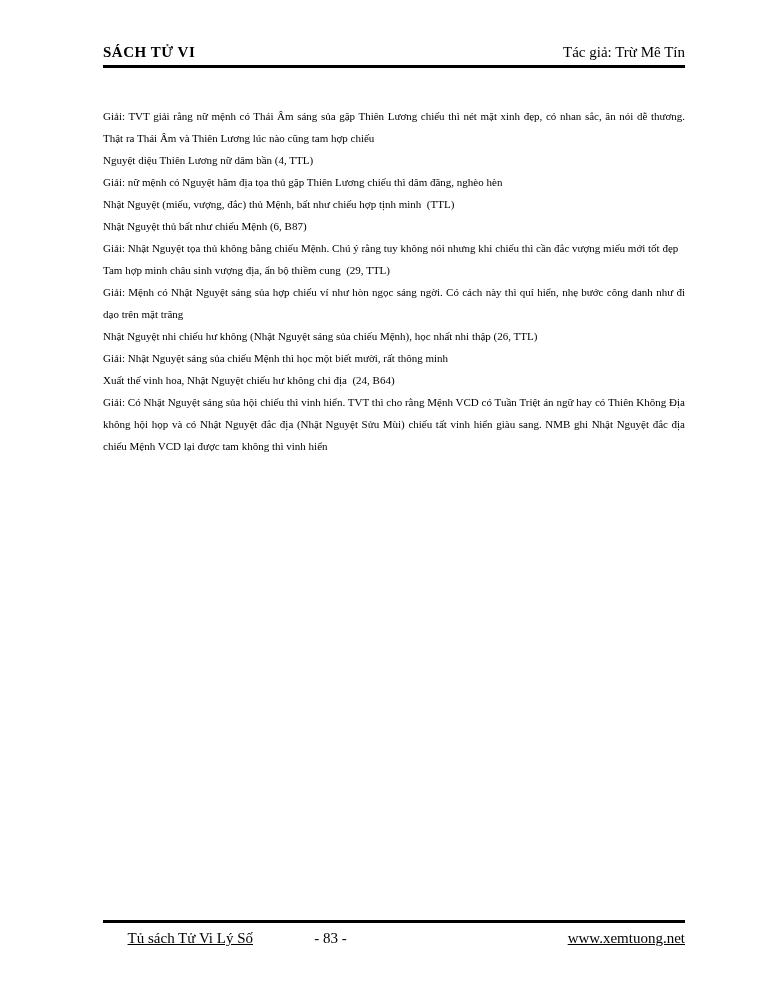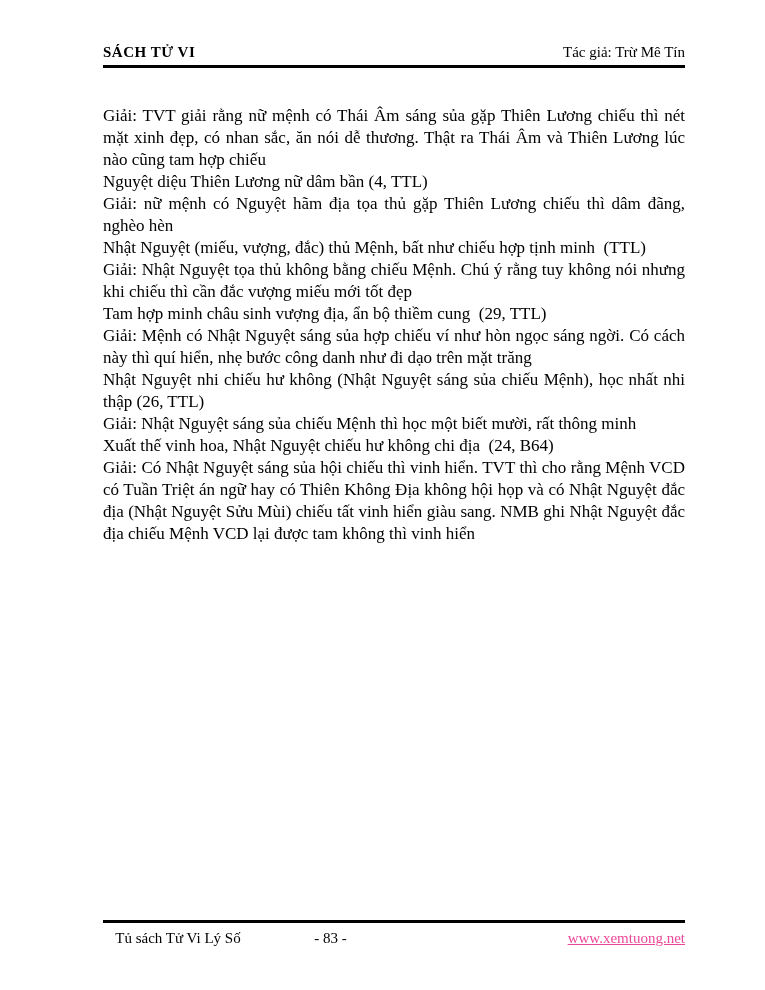--- a/index.html
+++ b/index.html
@@ -36,21 +36,21 @@
   .h-right { font-weight: normal; }
   
   .content {
     position: absolute;
     left: 103px;
     right: 80px;
     top: 105px;
   }
   .content p, .content h2 {
     margin: 0;
-    font-size: 17px;
+    font-size: 11px;
     font-weight: normal;
   }
   .para  { text-align: justify; }
   .verse { text-align: justify; margin-bottom: 5px; }
   .heading {
     text-decoration: underline;
     text-underline-offset: 3px;
     margin-bottom: 7px;
   }
   .mt-blank { margin-top: 21px; }   
@@ -62,44 +62,45 @@
     left: 103px;
     right: 80px;
     top: 920px;
     border-top: 3px solid #000000;
     padding-top: 6px;
     display: flex;
     align-items: baseline;
     font-size: 15px;
     line-height: 19px;
   }
-  .f-left   { width: 150px; text-align: center; white-space: nowrap; }
+  .f-left   { width: 150px; text-align: right; white-space: nowrap; text-decoration: underline; }
   .f-center { width: 155px; text-align: center; white-space: nowrap; }
   .f-right  { flex: 1; text-align: right; white-space: nowrap; }
   .f-right a {
-    color: #ec4899;
+    color: #000000;
     text-decoration: underline;
     cursor: pointer;
   }
 </style>
 </head>
 <body>
 
 <div class="page">
 
   <header class="page-header">
     <span class="h-left">SÁCH TỬ VI</span>
     <span class="h-right">Tác giả: Trừ Mê Tín</span>
   </header>
 
   <main class="content">
     <p class="para">Giải: TVT giải rằng nữ mệnh có Thái Âm sáng sủa gặp Thiên Lương chiếu thì nét mặt xinh đẹp, có nhan sắc, ăn nói dễ thương. Thật ra Thái Âm và Thiên Lương lúc nào cũng tam hợp chiếu</p>
     <p class="verse">Nguyệt diệu Thiên Lương nữ dâm bần (4, TTL)</p>
     <p class="para">Giải: nữ mệnh có Nguyệt hãm địa tọa thủ gặp Thiên Lương chiếu thì dâm đãng, nghèo hèn</p>
     <p class="verse">Nhật Nguyệt (miếu, vượng, đắc) thủ Mệnh, bất như chiếu hợp tịnh minh&nbsp; (TTL)</p>
+    <p class="verse mt-sect">Nhật Nguyệt thủ bất như chiếu Mệnh (6, B87)</p>
     <p class="para">Giải: Nhật Nguyệt tọa thủ không bằng chiếu Mệnh. Chú ý rằng tuy không nói nhưng khi chiếu thì cần đắc vượng miếu mới tốt đẹp</p>
     <p class="verse mt-sect">Tam hợp minh châu sinh vượng địa, ẩn bộ thiềm cung&nbsp; (29, TTL)</p>
     <p class="para">Giải: Mệnh có Nhật Nguyệt sáng sủa hợp chiếu ví như hòn ngọc sáng ngời. Có cách này thì quí hiển, nhẹ bước công danh như đi dạo trên mặt trăng</p>
     <p class="verse mt-sect">Nhật Nguyệt nhi chiếu hư không (Nhật Nguyệt sáng sủa chiếu Mệnh), học nhất nhi thập (26, TTL)</p>
     <p class="para">Giải: Nhật Nguyệt sáng sủa chiếu Mệnh thì học một biết mười, rất thông minh</p>
     <p class="verse mt-sect">Xuất thế vinh hoa, Nhật Nguyệt chiếu hư không chi địa&nbsp; (24, B64)</p>
     <p class="para">Giải: Có Nhật Nguyệt sáng sủa hội chiếu thì vinh hiển. TVT thì cho rằng Mệnh VCD có Tuần Triệt án ngữ hay có Thiên Không Địa không hội họp và có Nhật Nguyệt đắc địa (Nhật Nguyệt Sửu Mùi) chiếu tất vinh hiển giàu sang. NMB ghi Nhật Nguyệt đắc địa chiếu Mệnh VCD lại được tam không thì vinh hiển</p>
   </main>
 
   <footer class="page-footer">

